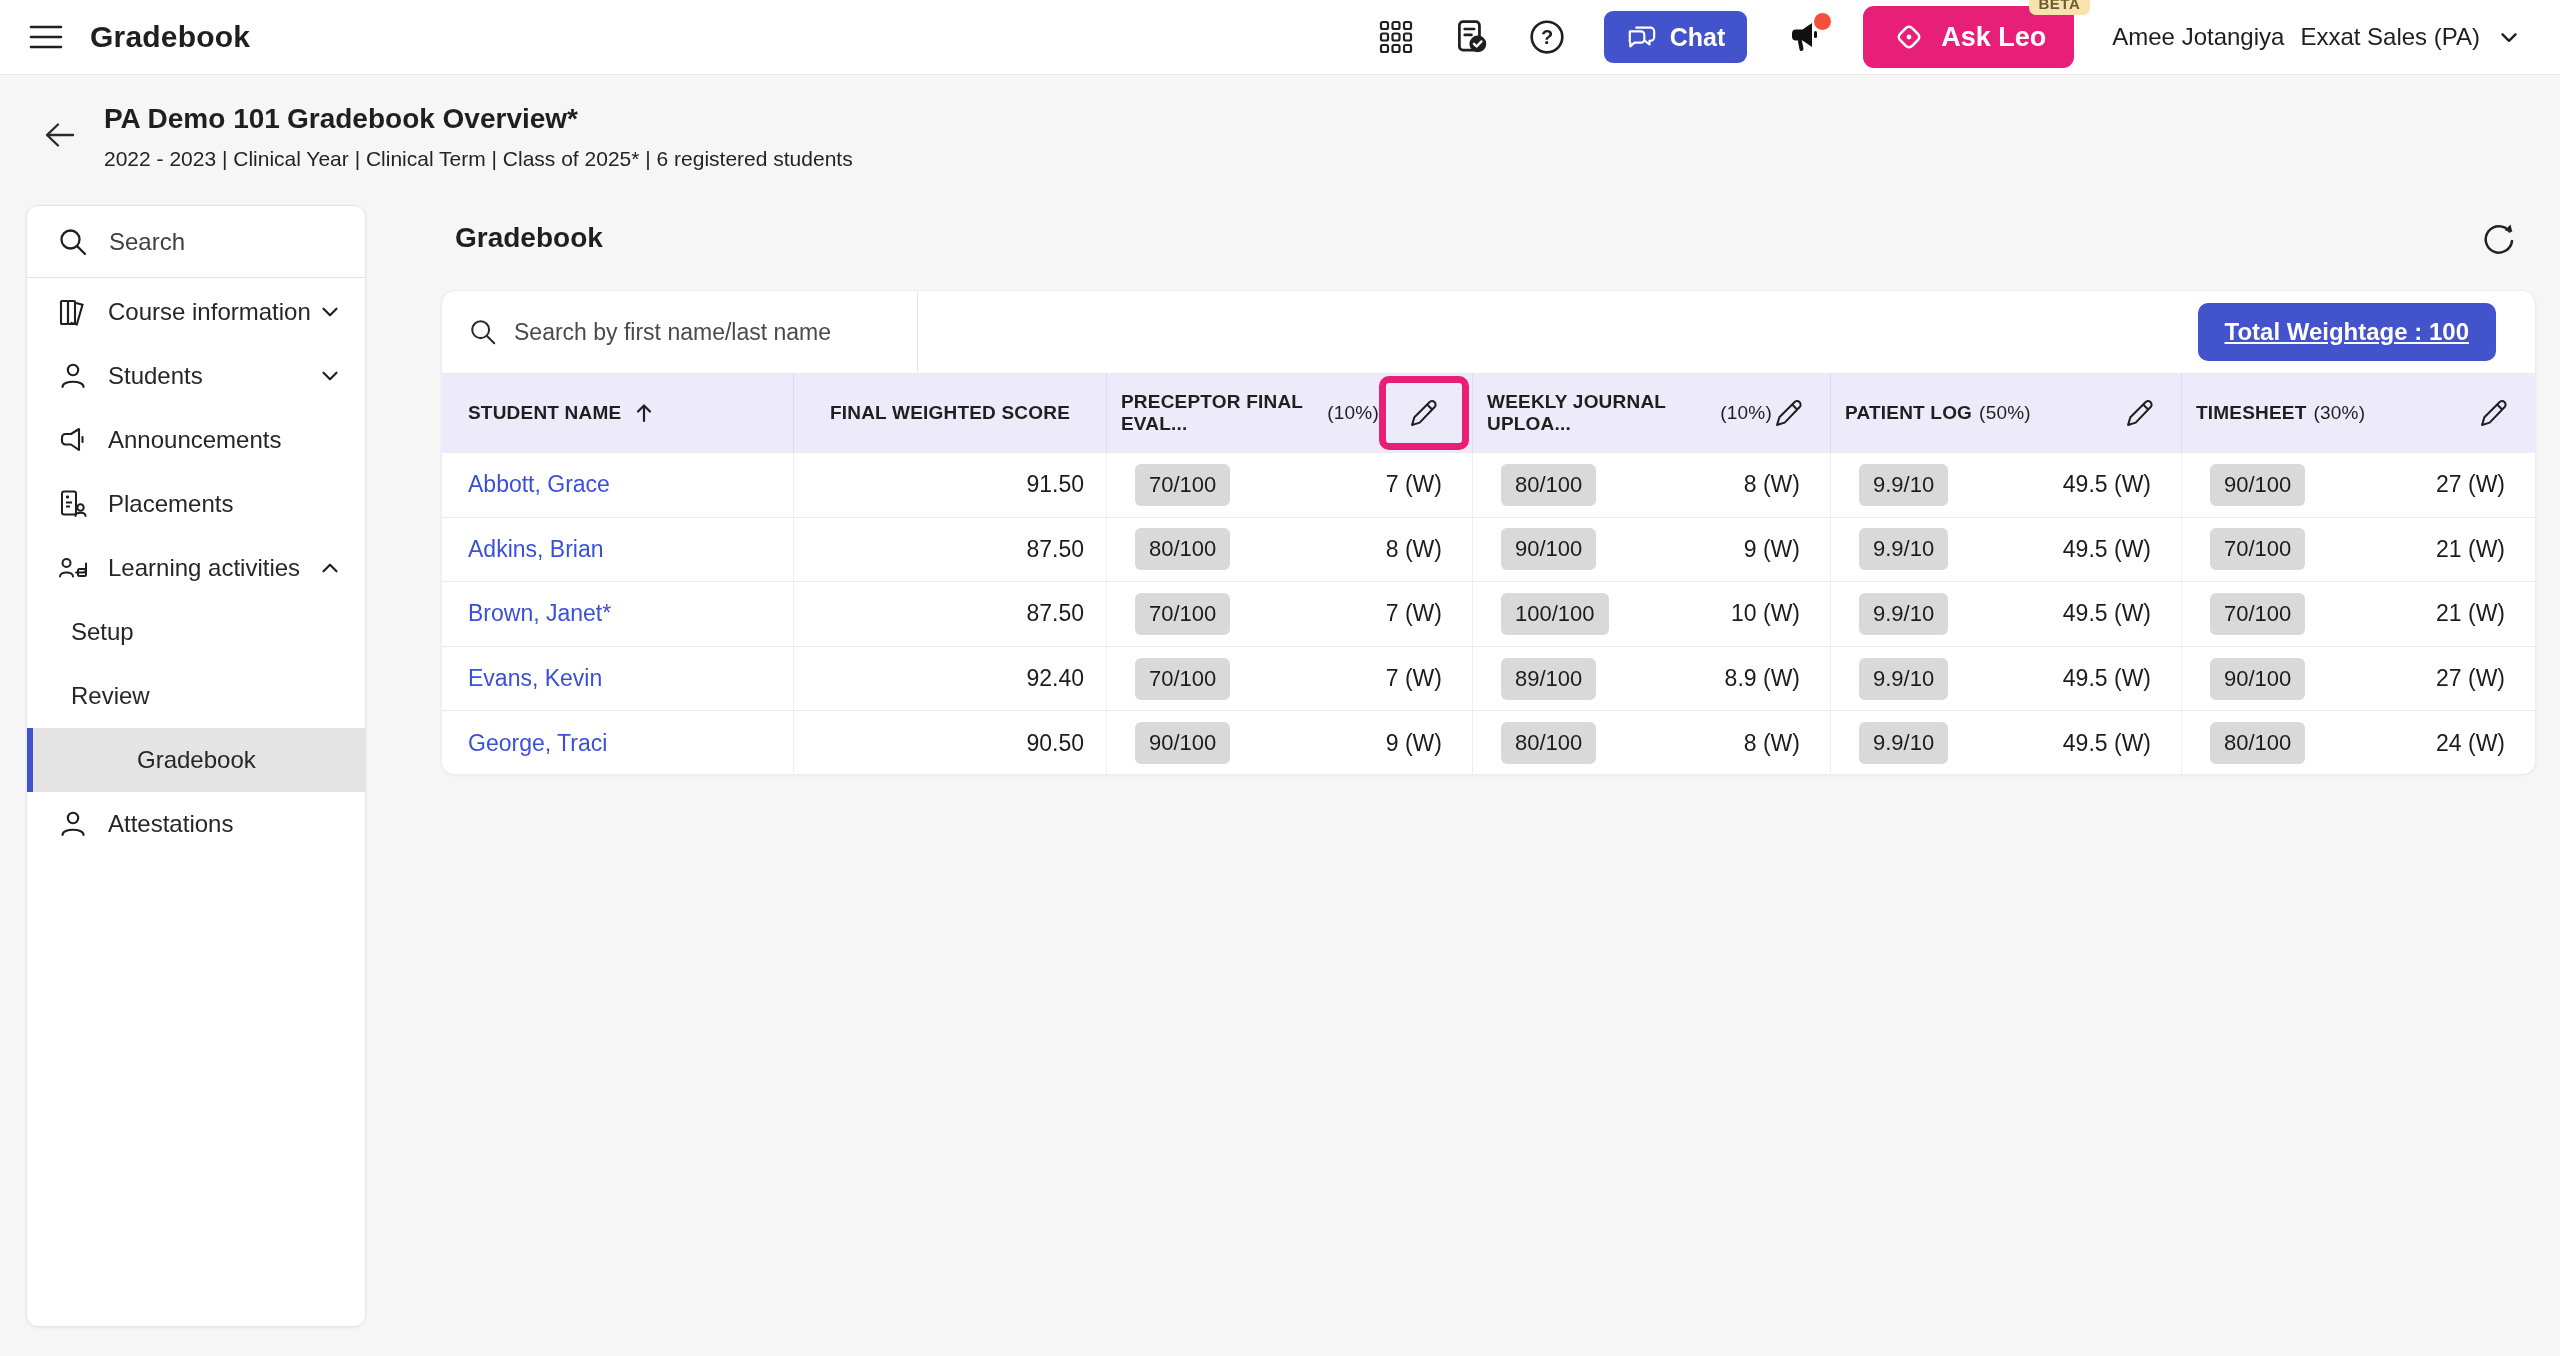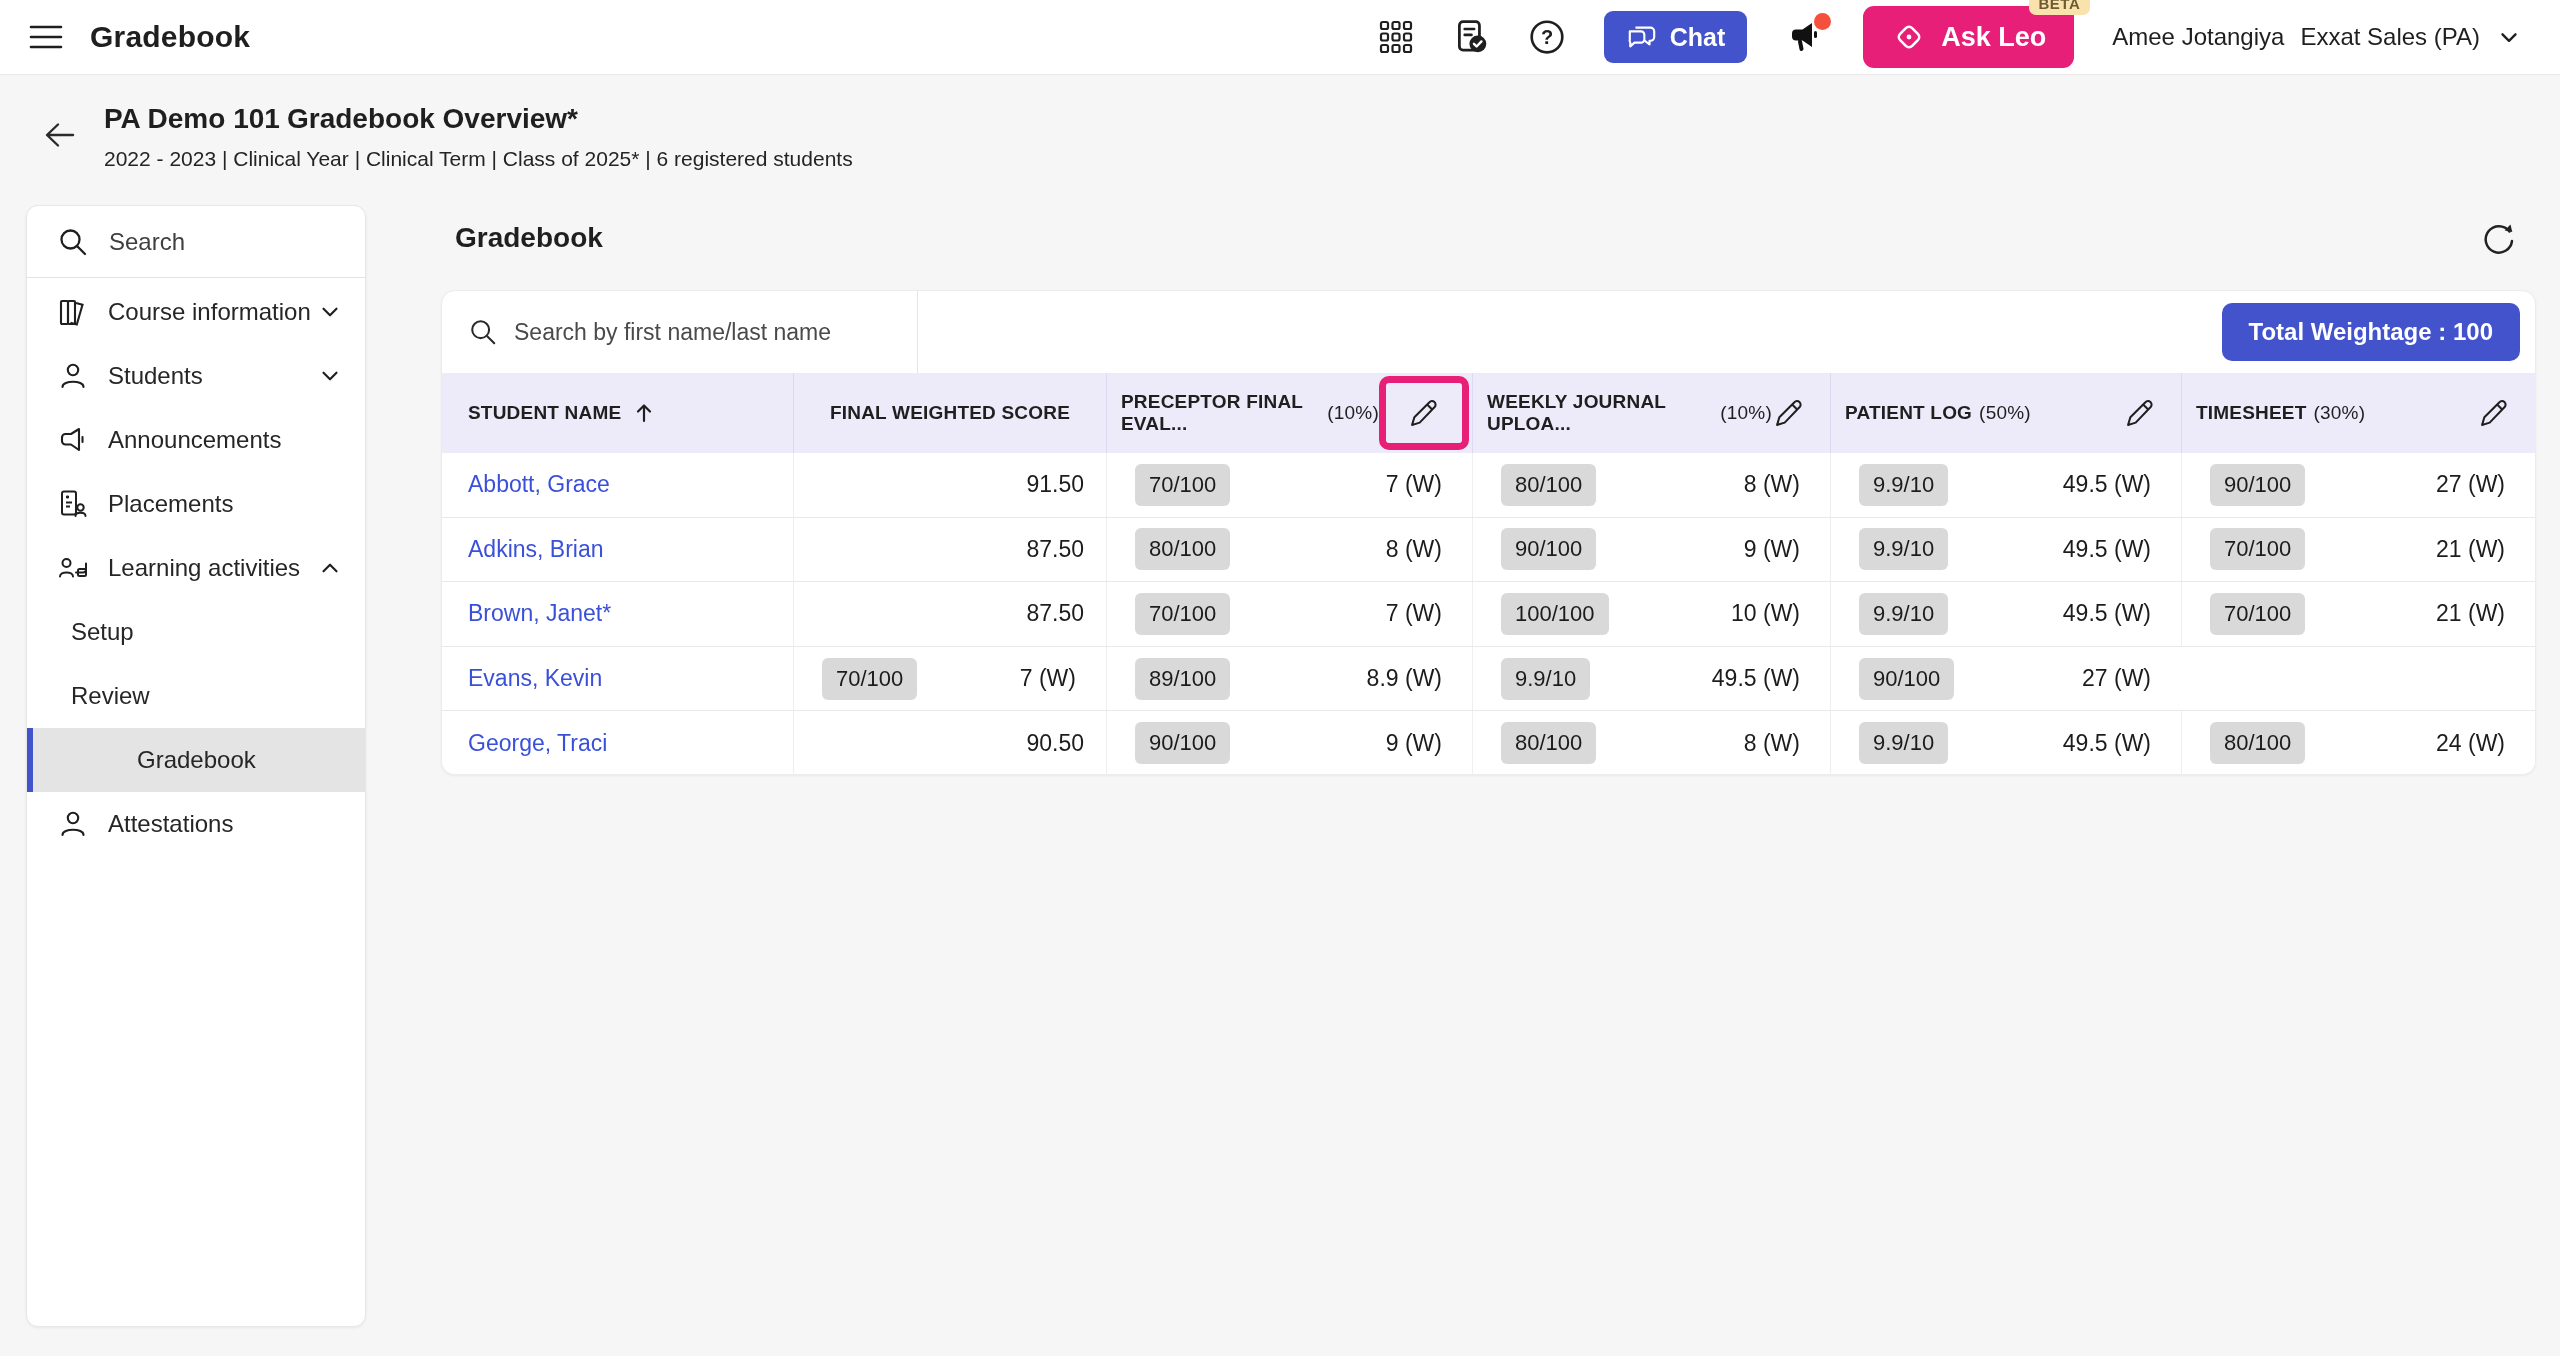--- a/index.html
+++ b/index.html
@@ -98,24 +98,25 @@
   .search-wrap {
     width:476px; height:100%; display:flex; align-items:center;
     padding:0 18px 0 26px; border-right:1px solid #e6e6e6;
   }
   .search-wrap input {
     border:none; outline:none; flex:1; margin-left:16px; font-size:23px;
     font-family:inherit; color:#333; background:transparent;
   }
   .search-wrap input::placeholder { color:#4a4a4a; opacity:1; }
   .tw-btn {
-    margin-left:auto; margin-right:15px;
+    margin-left:auto; margin-right:39px;
     background:#4353cb; color:#fff; border:none; border-radius:10px;
     padding:15px 27px; font-size:24px; font-weight:700; cursor:pointer;
     font-family:inherit;
+    text-decoration:underline;
   }
 
   .grid-row { display:grid; grid-template-columns:351px 313px 366px 358px 351px 1fr; }
   .thead { background:#edebf9; height:80px; }
   .th {
     display:flex; align-items:center; font-size:19px; font-weight:700;
     color:#1f1f1f; letter-spacing:.2px;
   }
   .th + .th { border-left:1px solid #dcd9f0; }
   .th-student { padding-left:26px; gap:12px; cursor:pointer; }
@@ -487,20 +488,21 @@
     <div class="td td-assess">
         <span class="chip">70/100</span>
         <span class="wval">21 (W)</span>
       </div>
   </div>
 
   <div class="grid-row trow">
     <div class="td td-name">
         <a>Evans, Kevin</a>
       </div>
+    <div class="td td-final">92.40</div>
     <div class="td td-assess">
         <span class="chip">70/100</span>
         <span class="wval">7 (W)</span>
       </div>
     <div class="td td-assess">
         <span class="chip">89/100</span>
         <span class="wval">8.9 (W)</span>
       </div>
     <div class="td td-assess">
         <span class="chip">9.9/10</span>

